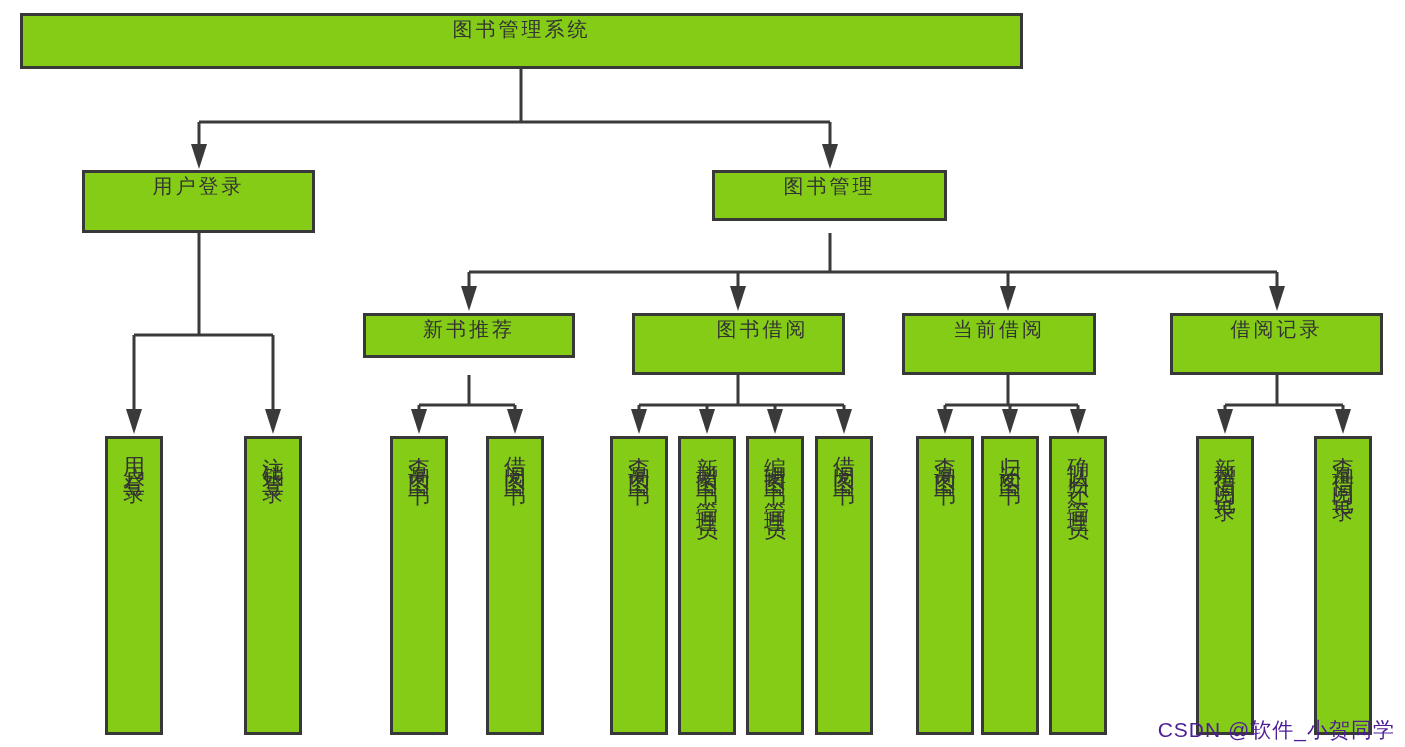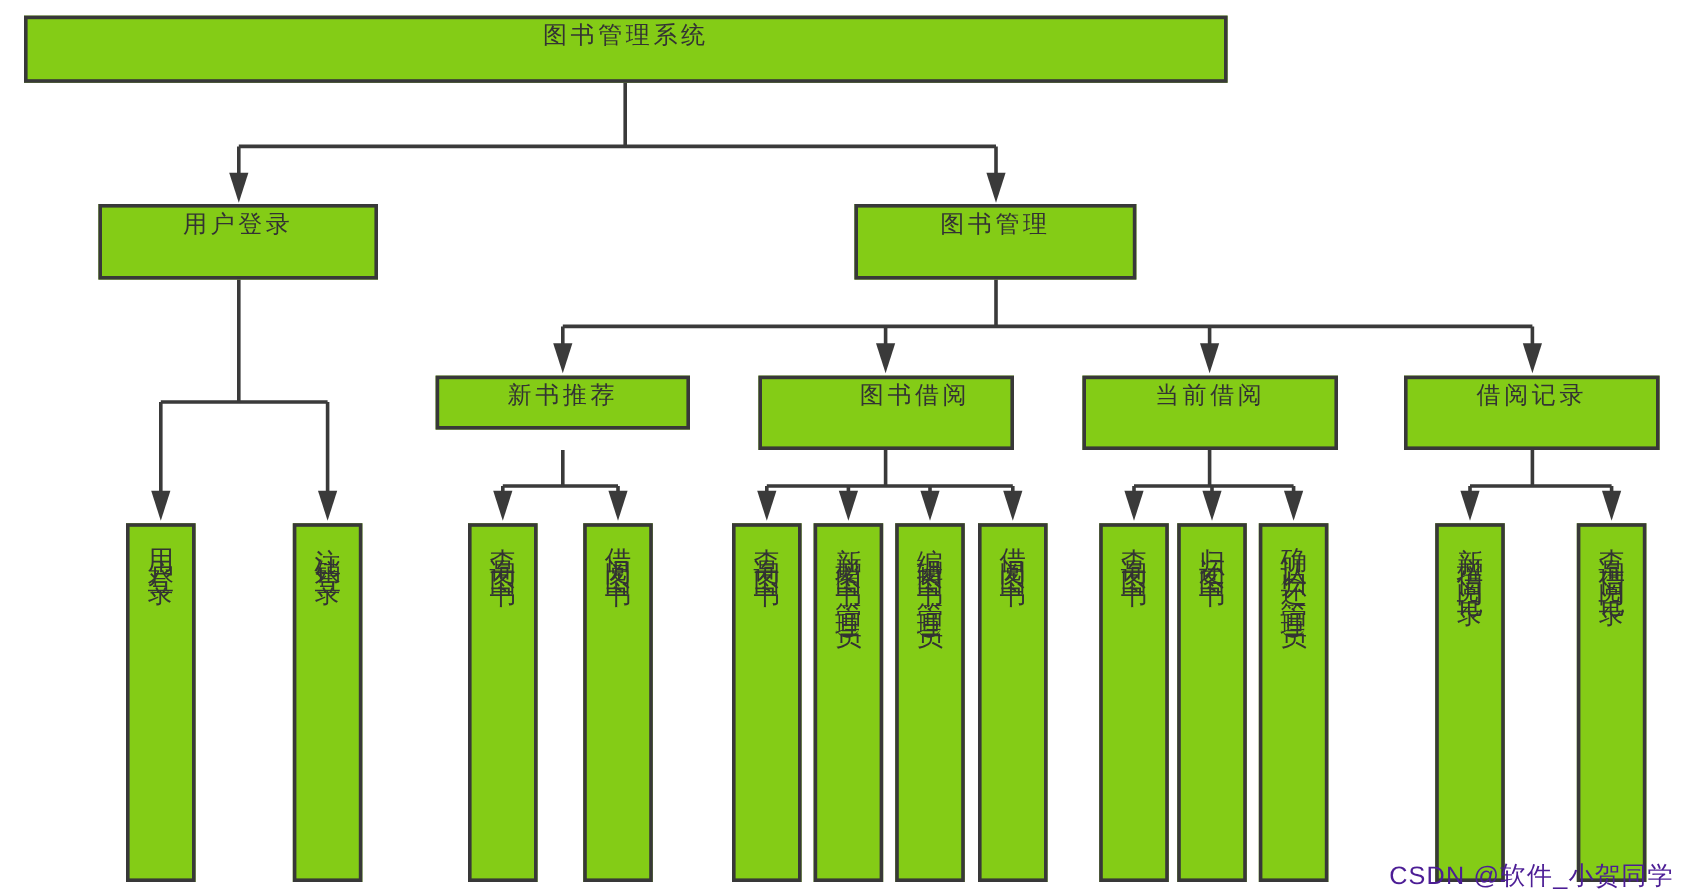--- a/index.html
+++ b/index.html
@@ -40,25 +40,25 @@
     font-size: 22px;
     letter-spacing: 9px;
     line-height: 1;
     color: #333333;
     white-space: nowrap;
   }
   
   #nroot { left: 20px;  top: 13px;  width: 1003px; height: 56px; }
   
   #nb0   { left: 82px;  top: 170px; width: 233px;  height: 63px; }
-  #nb1   { left: 712px; top: 170px; width: 235px;  height: 63px; }
+  #nb1   { left: 712px; top: 170px; width: 235px;  height: 51px; }
   
   #ng0   { left: 363px;  top: 313px; width: 212px; height: 45px; }
   #ng1   { left: 632px;  top: 313px; width: 213px; height: 62px; padding-left: 48px; }
-  #ng2   { left: 902px;  top: 313px; width: 213px; height: 62px; }
+  #ng2   { left: 902px;  top: 313px; width: 194px; height: 62px; }
   #ng3   { left: 1170px; top: 313px; width: 213px; height: 62px; }
   
   .leaf  { top: 436px; width: 58px; height: 299px; }
   #nl0  { left: 105px; }
   #nl1  { left: 244px; }
   #nl2  { left: 390px; }
   #nl3  { left: 486px; }
   #nl4  { left: 610px; }
   #nl5  { left: 678px; }
   #nl6  { left: 746px; }

